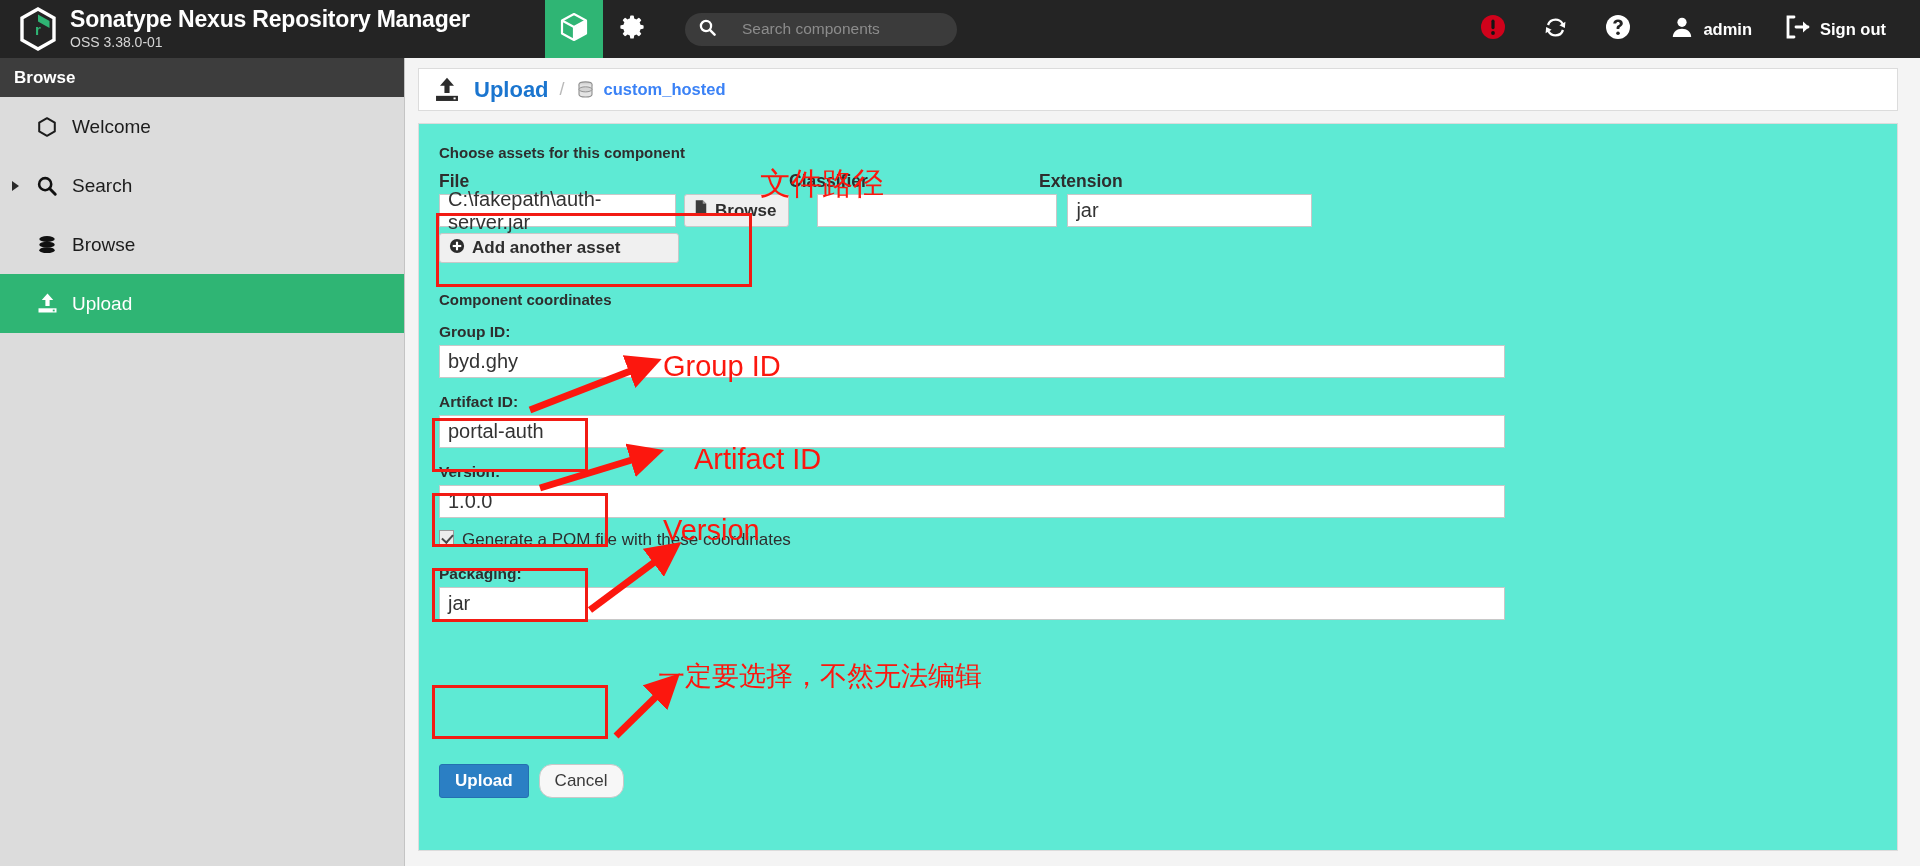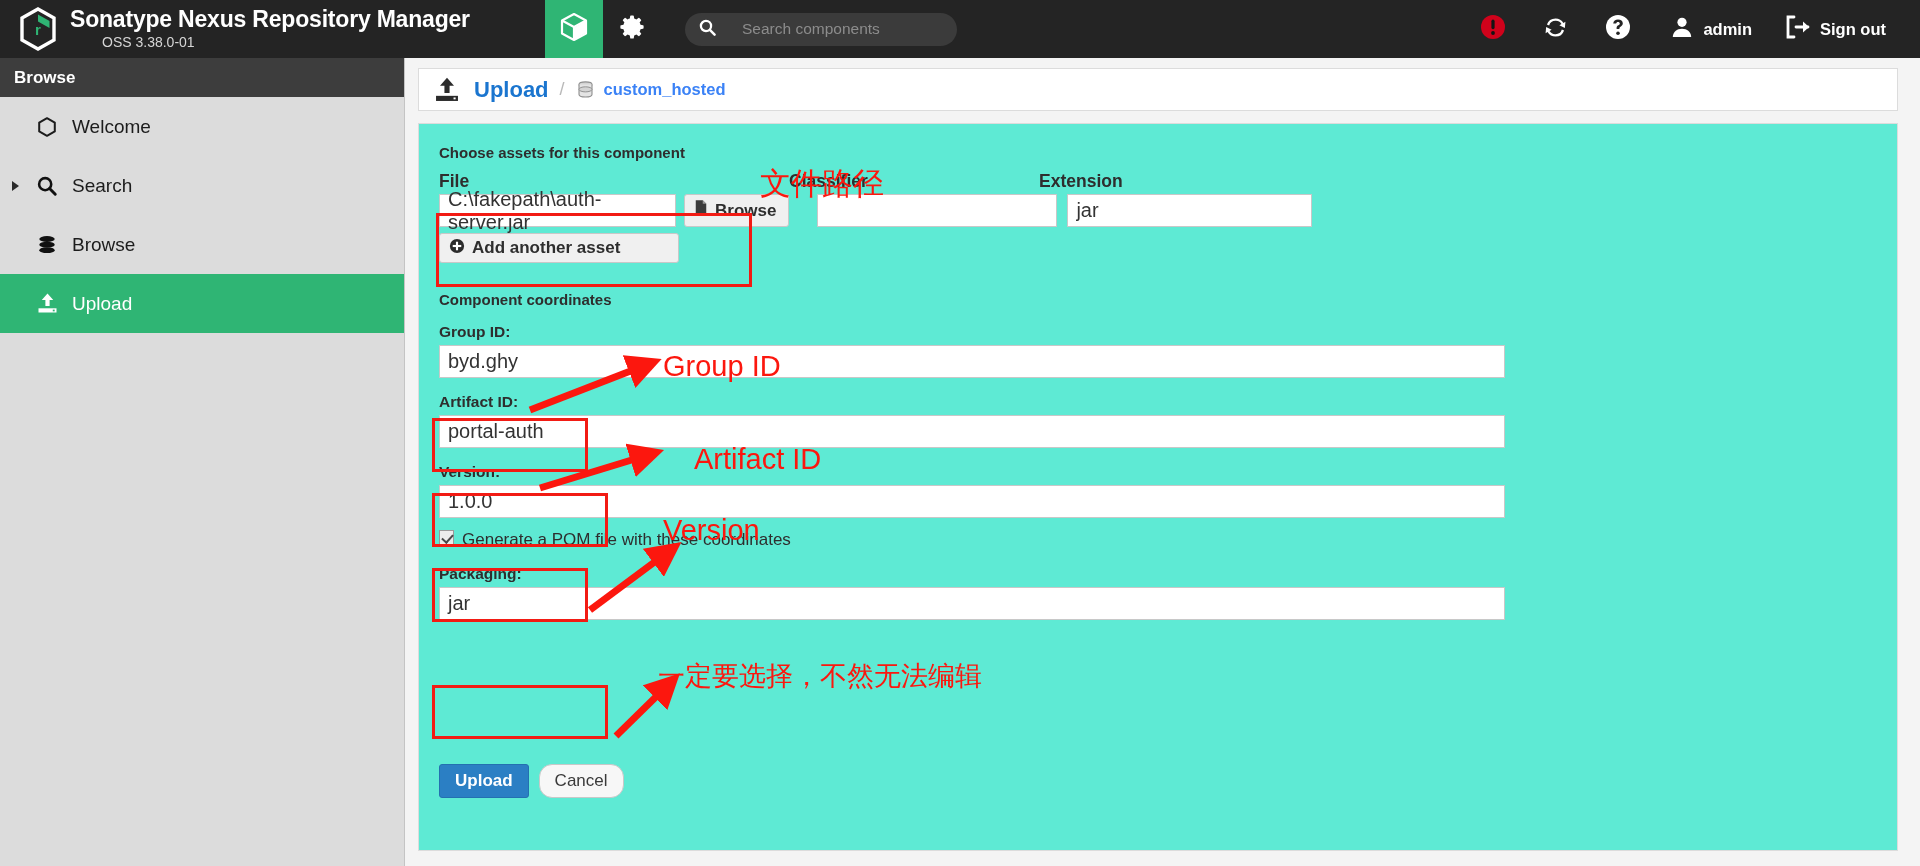--- a/index.html
+++ b/index.html
@@ -22,21 +22,21 @@
     height: 58px; padding-left: 18px;
     width: 545px;
   }
   #brand-logo { width: 40px; height: 44px; flex: none; margin-right: 12px; }
   .brand-text { display: flex; flex-direction: column; justify-content: center; }
   #brand-title {
     color: #ffffff; font-size: 23px; font-weight: bold;
     letter-spacing: -0.2px; line-height: 25px;
   }
   #brand-sub {
-    color: #d6d6d6; font-size: 14px; line-height: 18px; margin-top: 1px; margin-left: 32px;
+    color: #d6d6d6; font-size: 14px; line-height: 18px; margin-top: 1px;
   }
   #hdr-box-btn {
     width: 58px; height: 58px; background: #2fb574;
     display: flex; align-items: center; justify-content: center; flex: none;
   }
   #hdr-gear-btn {
     width: 58px; height: 58px;
     display: flex; align-items: center; justify-content: center; flex: none;
   }
   #hdr-search {

